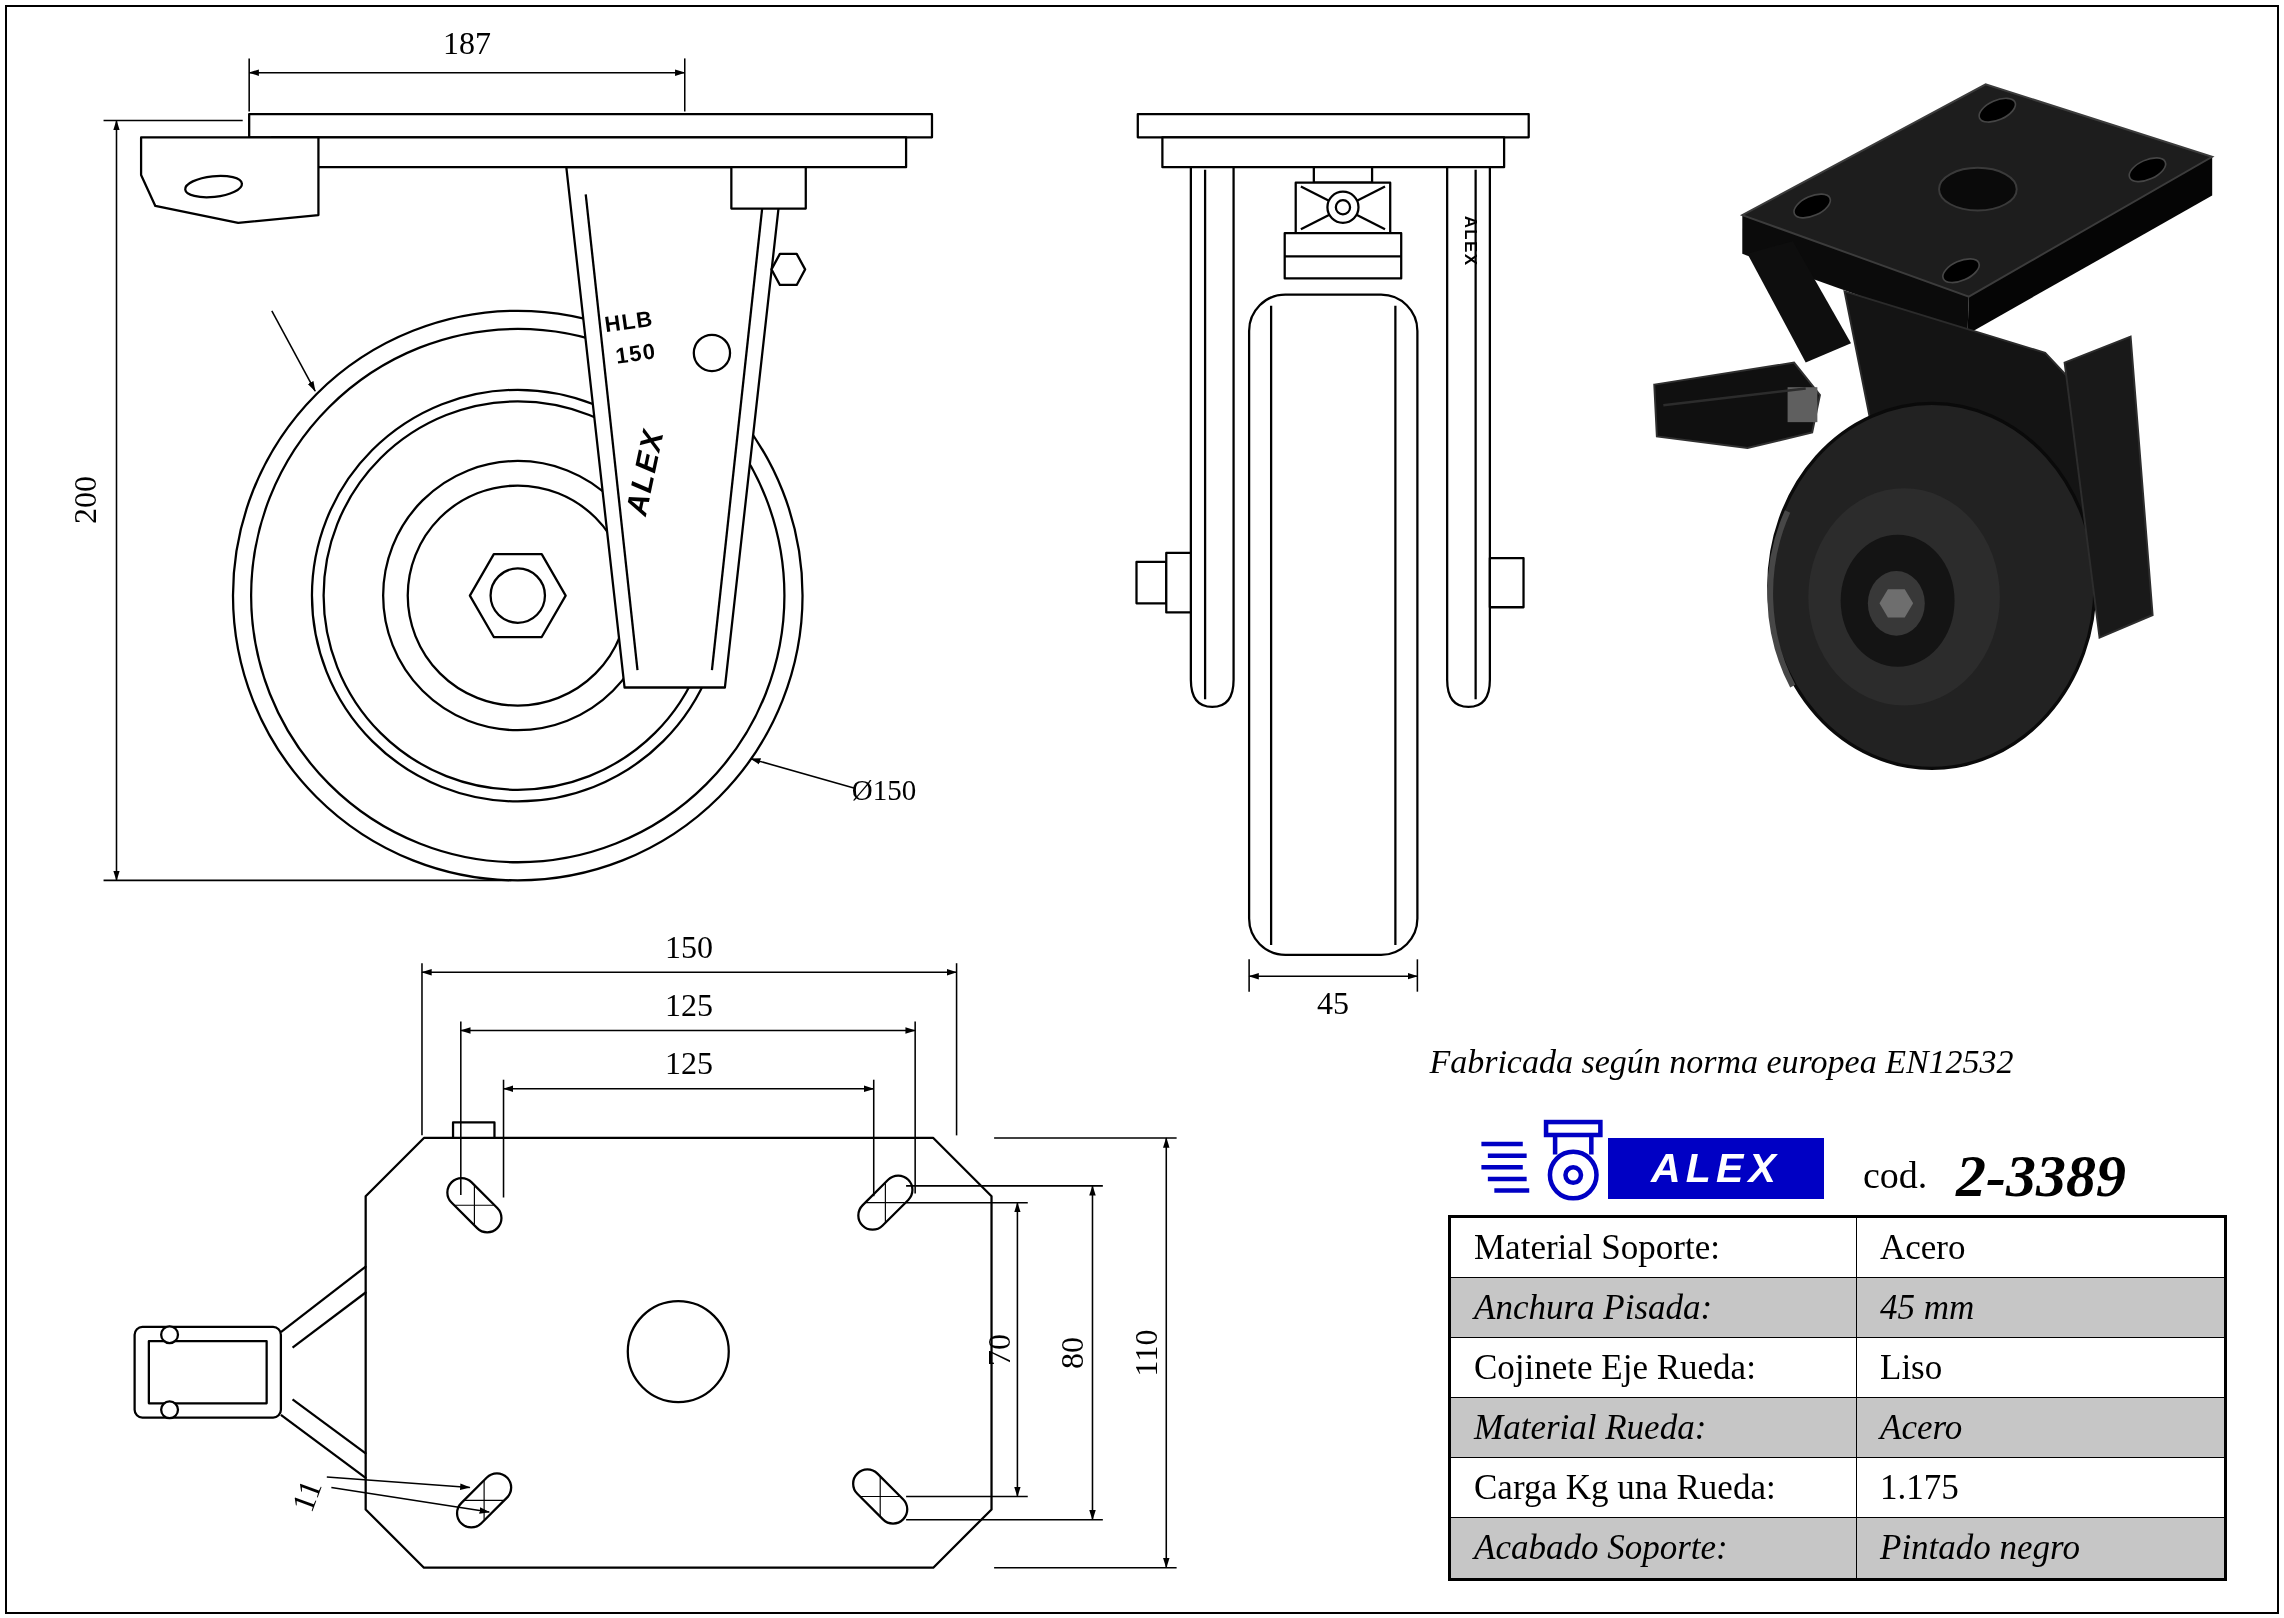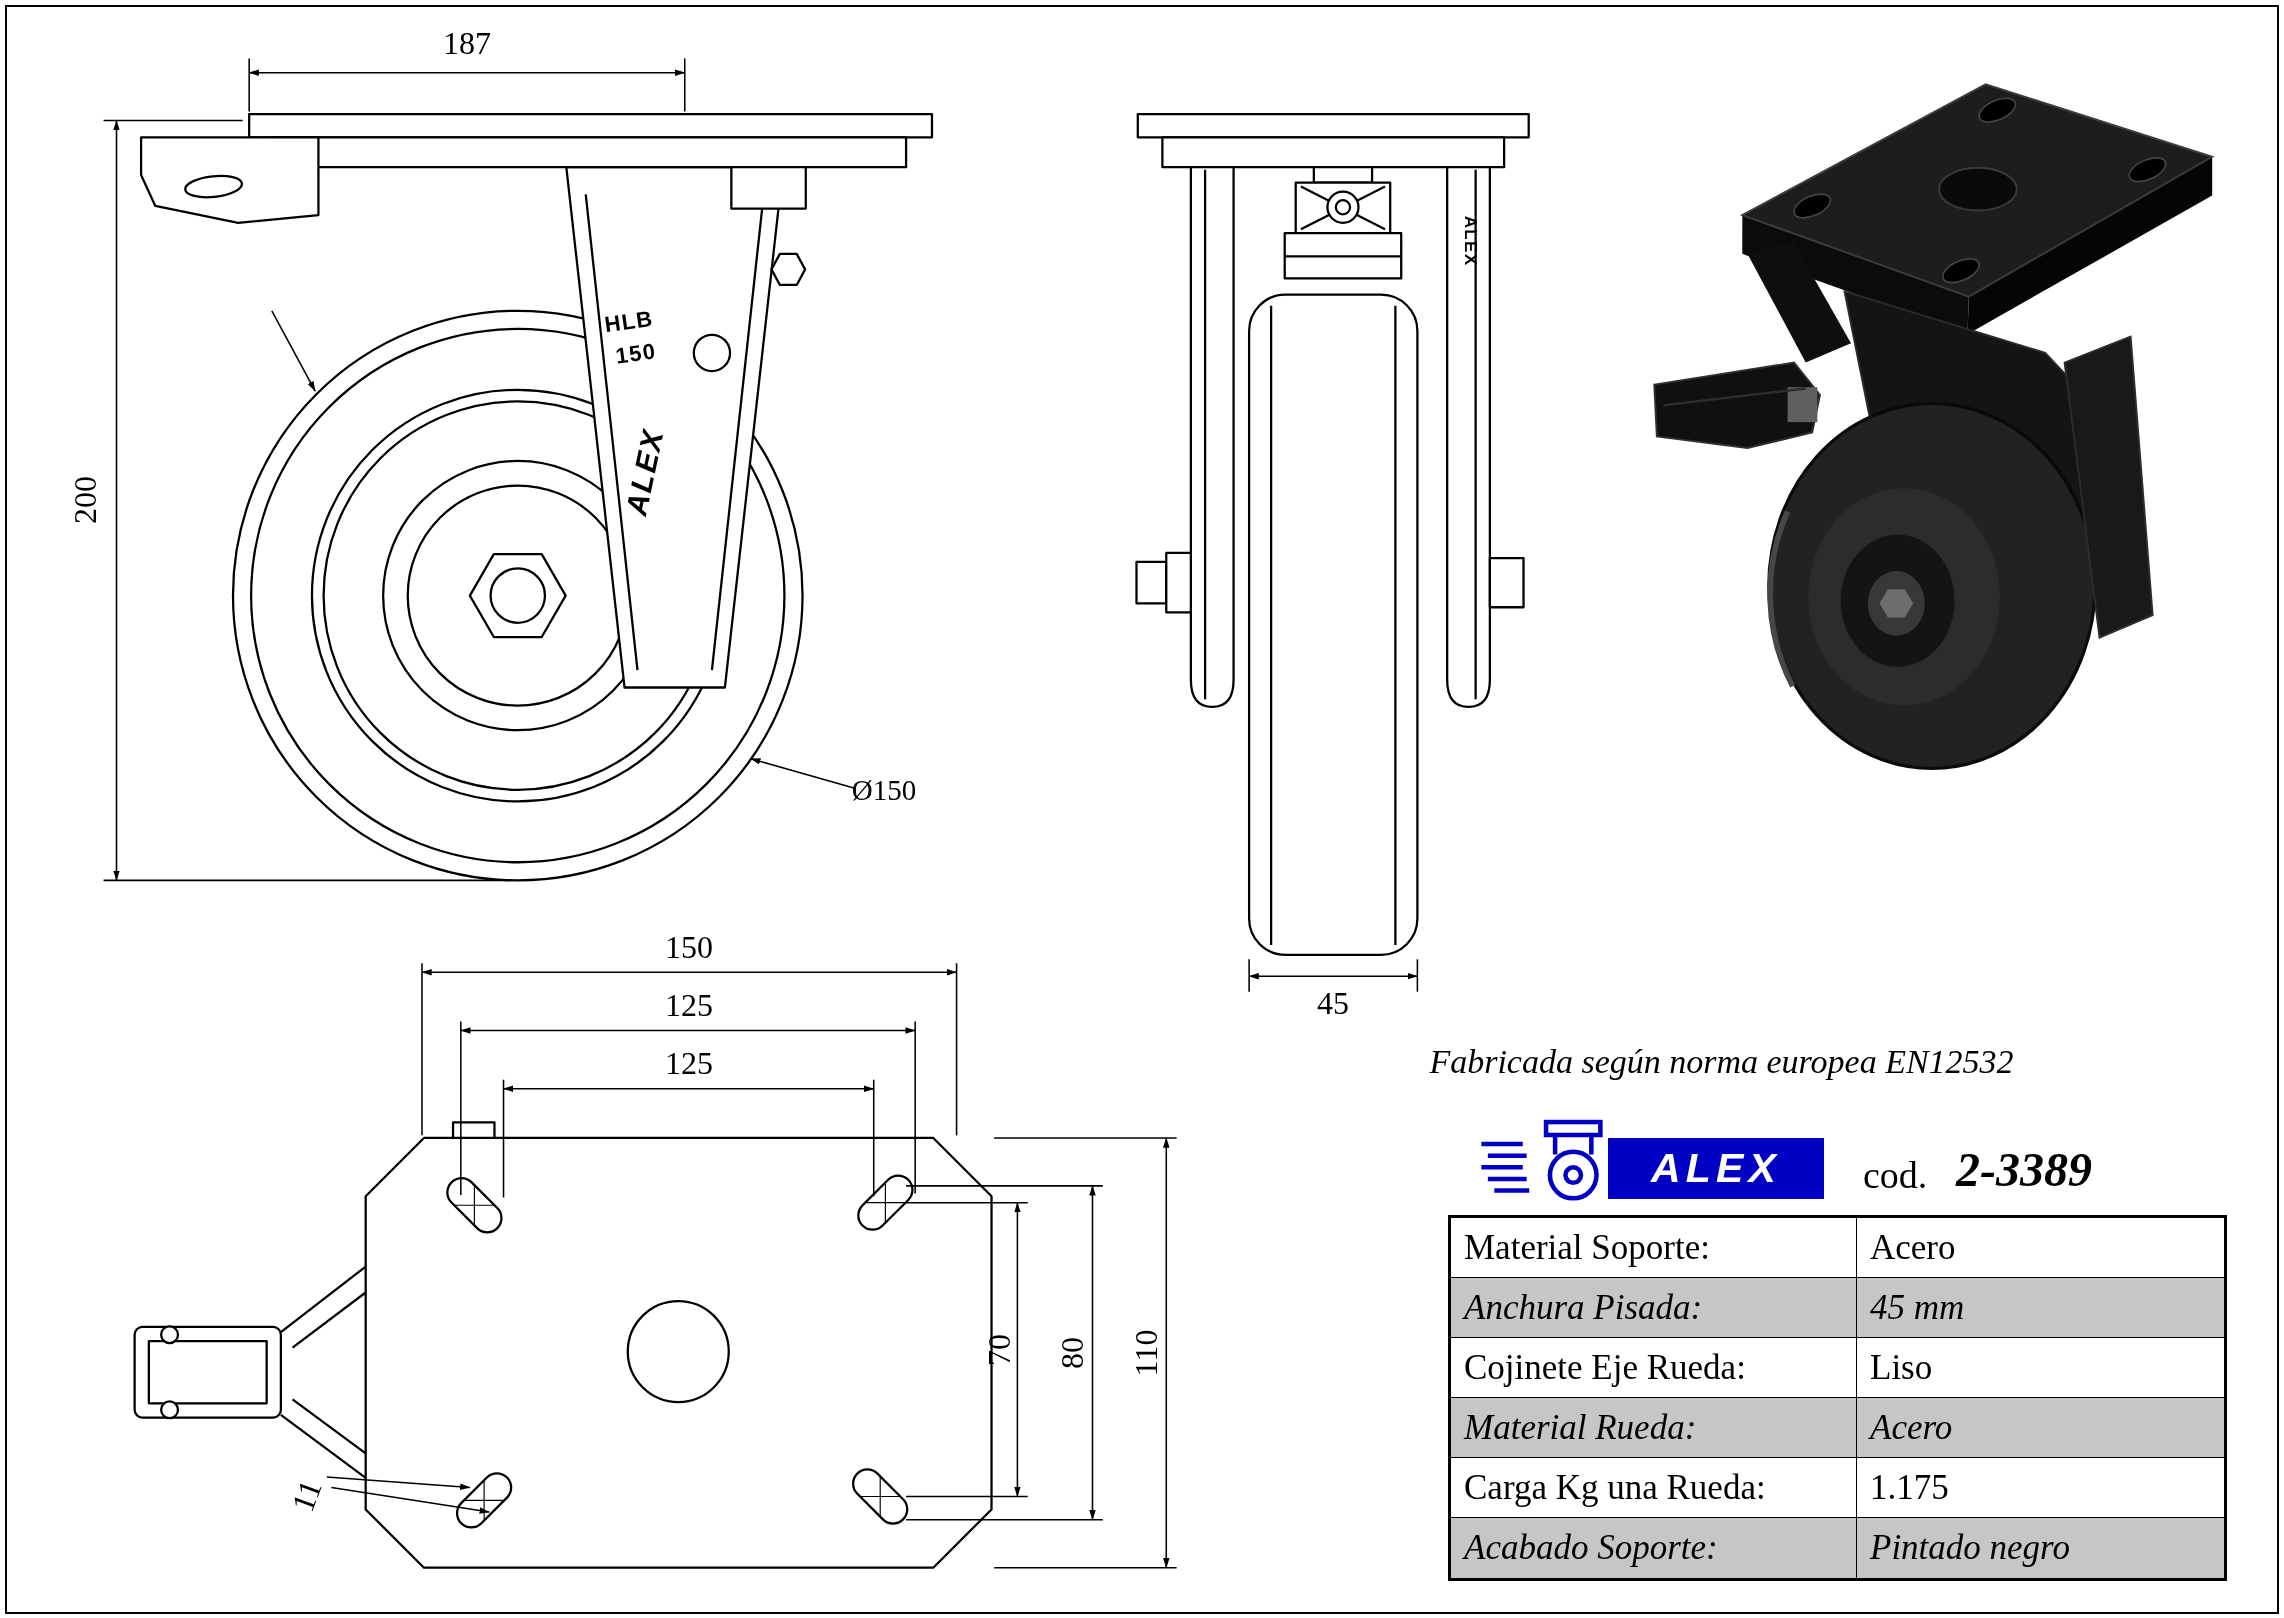--- a/index.html
+++ b/index.html
@@ -17,28 +17,28 @@
 
   #note { position:absolute; left:1385px; top:1043px; width:673px; text-align:center;
           font-size:34px; font-style:italic; }
 
   #logo-icon { position:absolute; left:1480px; top:1113px; }
   .alex-box { position:absolute; left:1608px; top:1138px; width:216px; height:61px;
               background:#0000c4; display:flex; align-items:center; justify-content:center; }
   .alex-box span { color:#fff; font-family:"Liberation Sans", sans-serif; font-weight:bold;
                    font-style:italic; font-size:41px; letter-spacing:5.2px; }
   #cod-label { position:absolute; left:1863px; top:1153px; font-size:38px; }
-  #cod-value { position:absolute; left:1956px; top:1142px; font-size:48px; font-weight:bold; font-style:italic; }
+  #cod-value { position:absolute; left:1956px; top:1142px; font-size:60px; font-weight:bold; font-style:italic; }
 
   #spec-table { position:absolute; left:1448px; top:1215px; width:779px;
                 border:3.9px solid #000; background:#fff; }
   .trow { display:flex; height:60px; border-bottom:1.9px solid #000; background:#fff; }
   .trow:last-child { border-bottom:none; }
   .trow.alt { background:#c6c6c6; font-style:italic;justify-content:space-between; }
-  .tcell { display:flex; align-items:center; font-size:35px; padding-left:13px; }
+  .tcell { display:flex; align-items:center; font-size:35px; padding-left:23px; }
   .tlabel { width:406px; border-right:1.9px solid #000; }
   .tvalue { flex:1; }
 </style>
 </head>
 <body>
 
 <div id="page">
   <div class="frame"></div>
 
   <svg class="art" width="2284" height="1619" viewBox="0 0 3529 2501">

